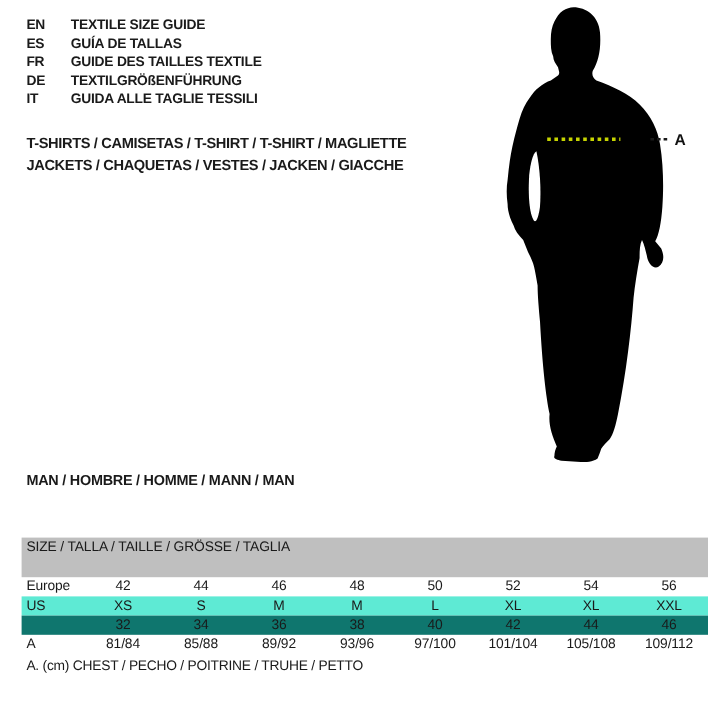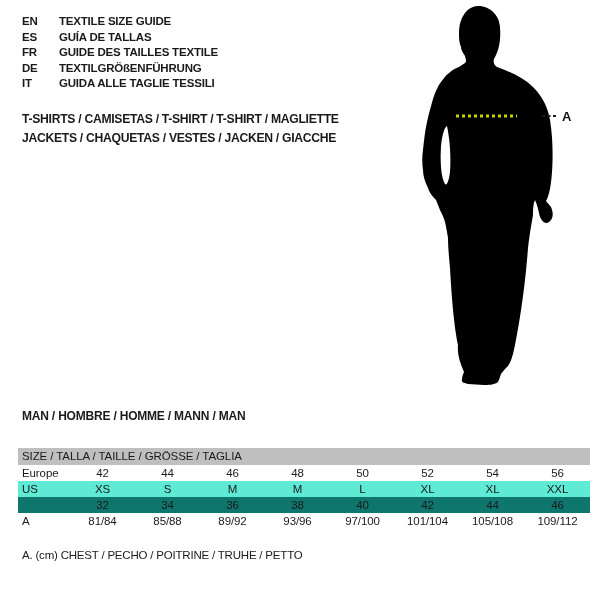--- a/index.html
+++ b/index.html
@@ -13,26 +13,26 @@
   .lang-list{position:absolute;left:22px;top:14px;}
   .lang-row{display:flex;height:15.6px;line-height:15.6px;
     font-weight:bold;font-size:11.5px;letter-spacing:-0.2px;}
   .lang-code{width:37px;}
   
   .categories{position:absolute;left:22px;top:110px;
     font-weight:bold;font-size:12.2px;line-height:19px;letter-spacing:-0.3px;}
   
   .figure-svg{position:absolute;left:0;top:0;}
   
-  .section-title{position:absolute;left:22px;top:409px;
+  .section-title{position:absolute;left:22px;top:393px;
     font-weight:bold;font-size:12px;letter-spacing:-0.2px;}
   
   .size-table{position:absolute;left:18px;top:448px;width:572px;
     font-size:11.5px;letter-spacing:-0.1px;}
-  .t-header{height:17px;line-height:17px;padding-left:4px;}
+  .t-header{height:33px;line-height:17px;padding-left:4px;}
   .t-row{display:flex;height:16px;line-height:17.5px;}
   .t-label{width:48px;padding-left:4px;}
   .t-cell{flex:1;text-align:center;}
   
   .footnote{position:absolute;left:22px;top:549px;
     font-weight:normal;font-size:11.5px;letter-spacing:-0.2px;}
 </style>
 </head>
 <body>
 

